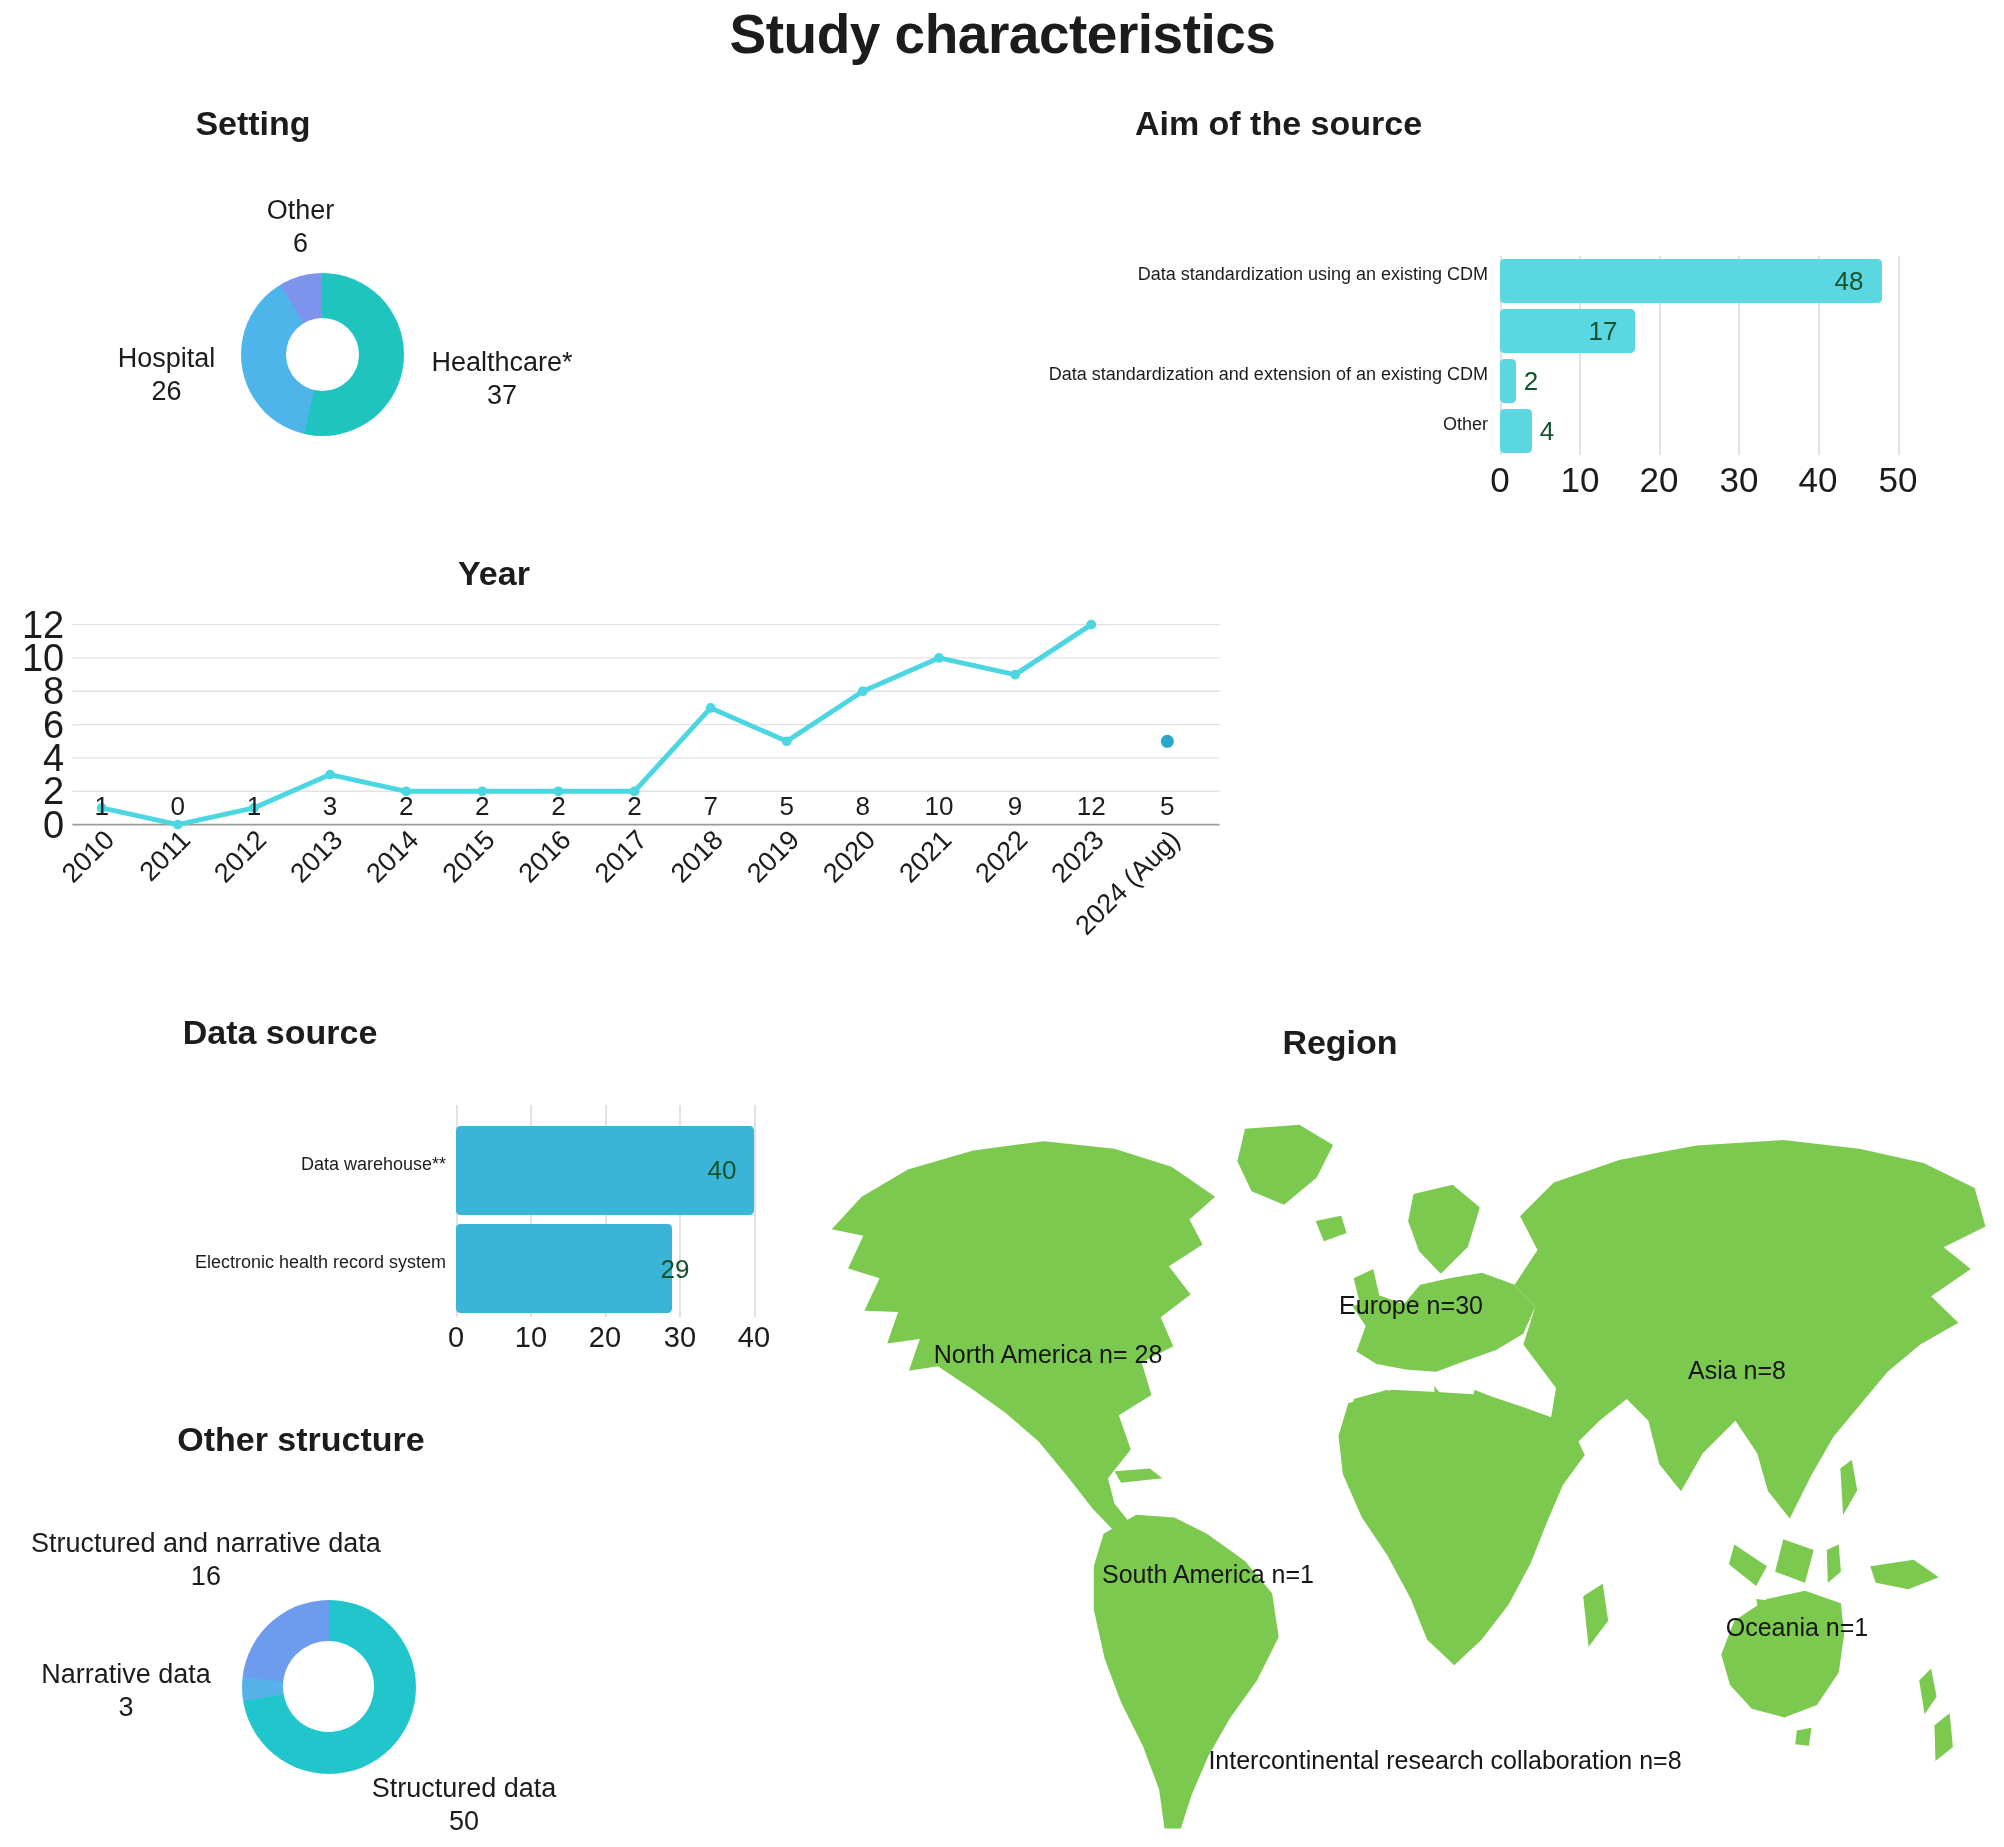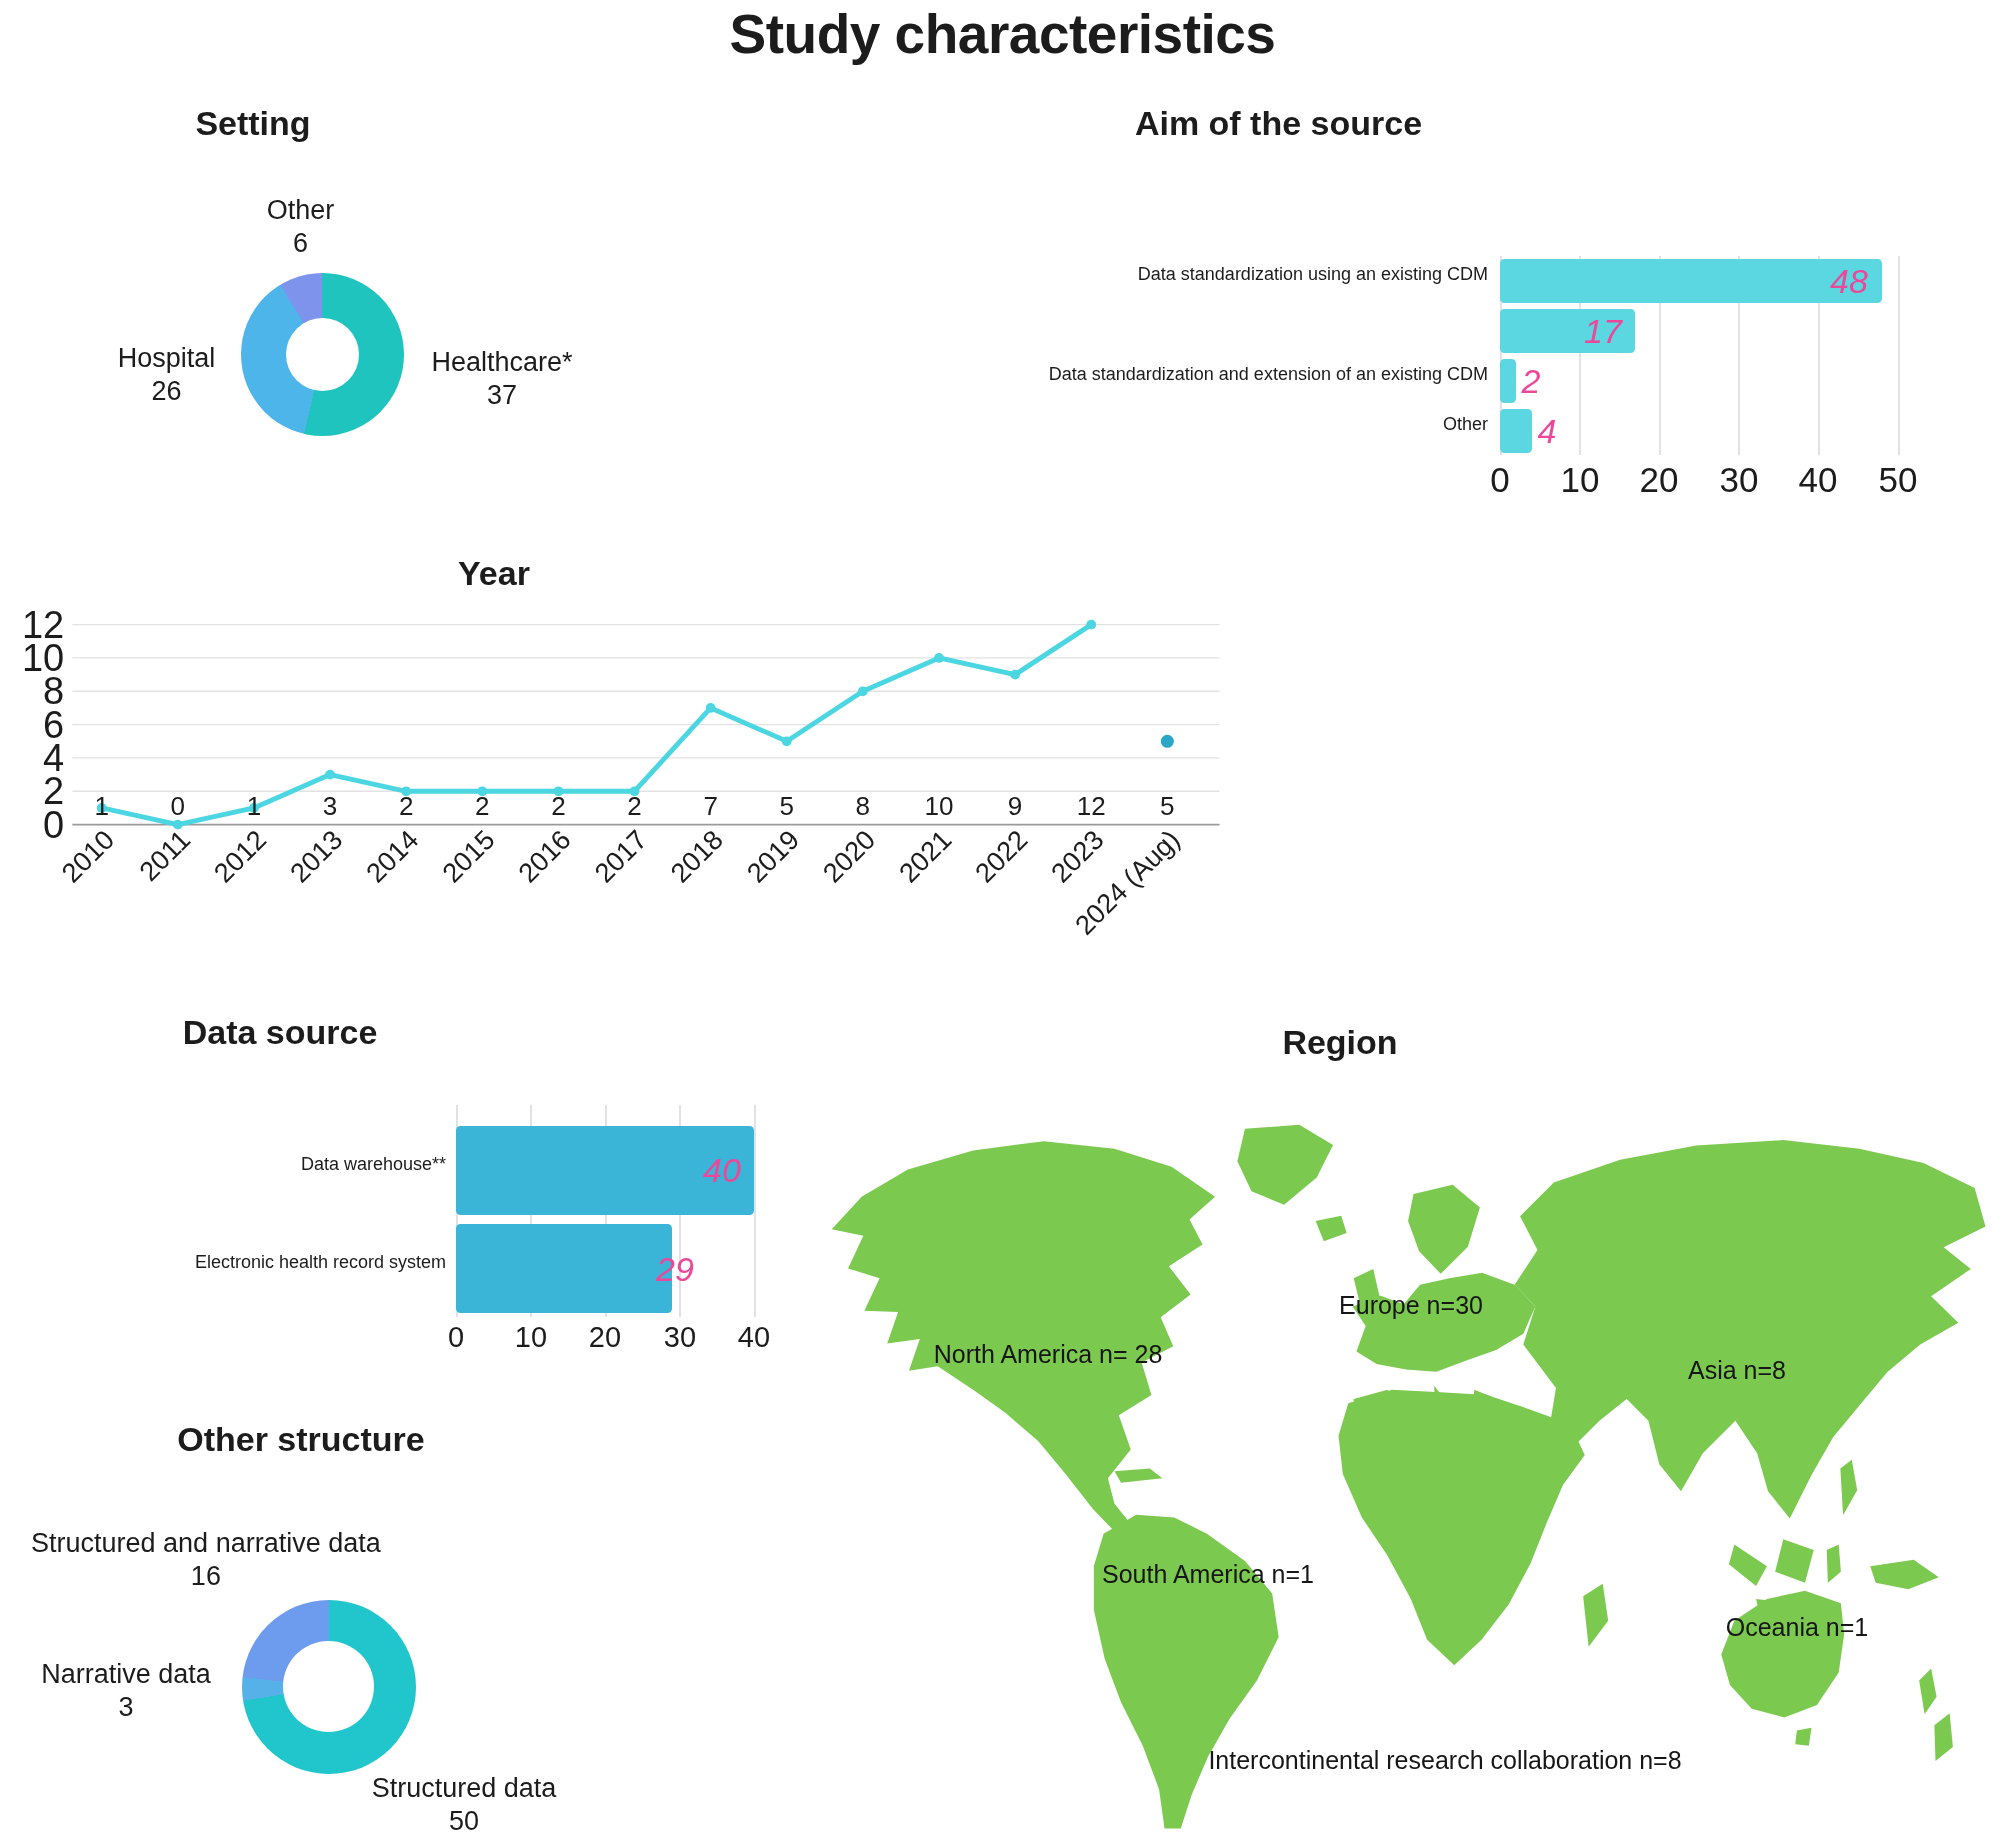--- a/index.html
+++ b/index.html
@@ -9,21 +9,21 @@
   .layer{position:absolute;inset:0;}
   .main-title{position:absolute;left:0;top:2.2px;width:2005px;text-align:center;
               font-size:55px;font-weight:bold;letter-spacing:-0.5px;}
   .sec{position:absolute;font-size:34px;font-weight:bold;text-align:center;white-space:nowrap;}
   .donut{position:absolute;border-radius:50%;}
   .hole{position:absolute;border-radius:50%;background:#fff;}
   .dlabel{position:absolute;text-align:center;font-size:27px;line-height:1.22;white-space:nowrap;}
   .bar{position:absolute;border-radius:4.4px 4.4px 4.4px 4.4px;}
   .grid-v{position:absolute;width:1.6px;background:#e2e2e2;}
   .tick{position:absolute;transform:translateX(-50%);color:#1c1c1c;white-space:nowrap;}
-  .val{position:absolute;transform:translate(-50%,-50%);font-size:34px;color:#ec4899;font-style:italic;}
+  .val{position:absolute;transform:translate(-50%,-50%);font-size:26px;color:#14532d;}
   .cat{position:absolute;text-align:right;font-size:18px;line-height:1.15;white-space:nowrap;}
   .map-label{position:absolute;font-size:25px;white-space:nowrap;transform:translate(-50%,-50%);color:#161616;}
   svg text{font-family:"Liberation Sans",sans-serif;fill:#1c1c1c;}
 </style>
 </head>
 <body>
 
 <div class="page">
 
   <div class="main-title">Study characteristics</div>

